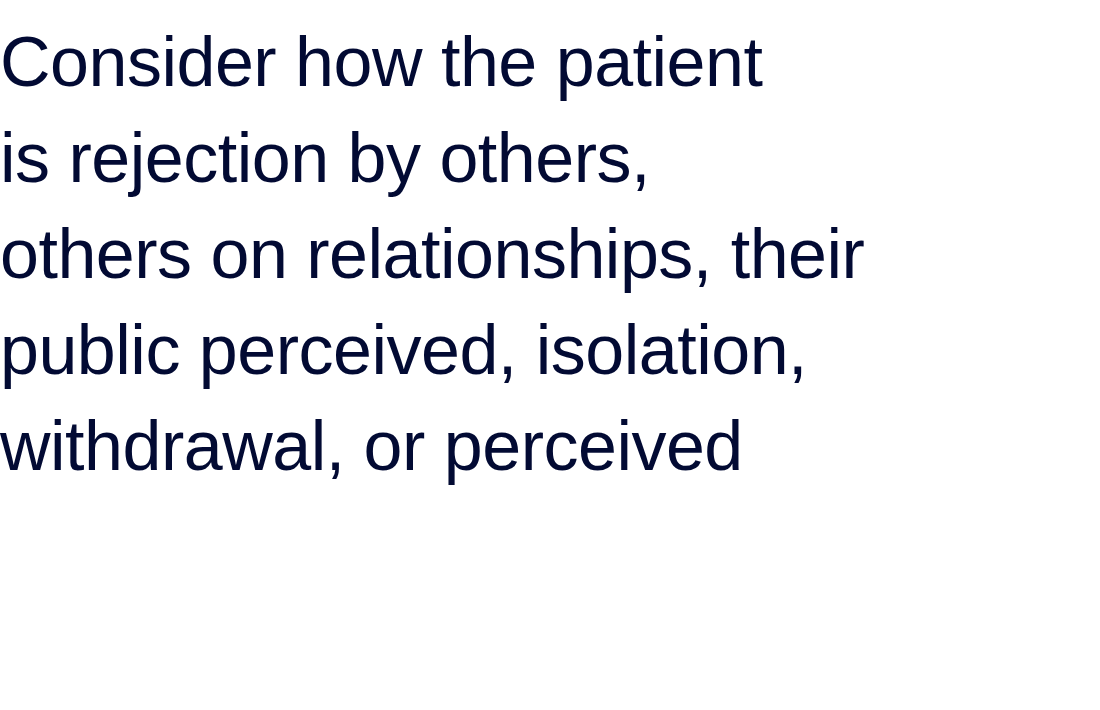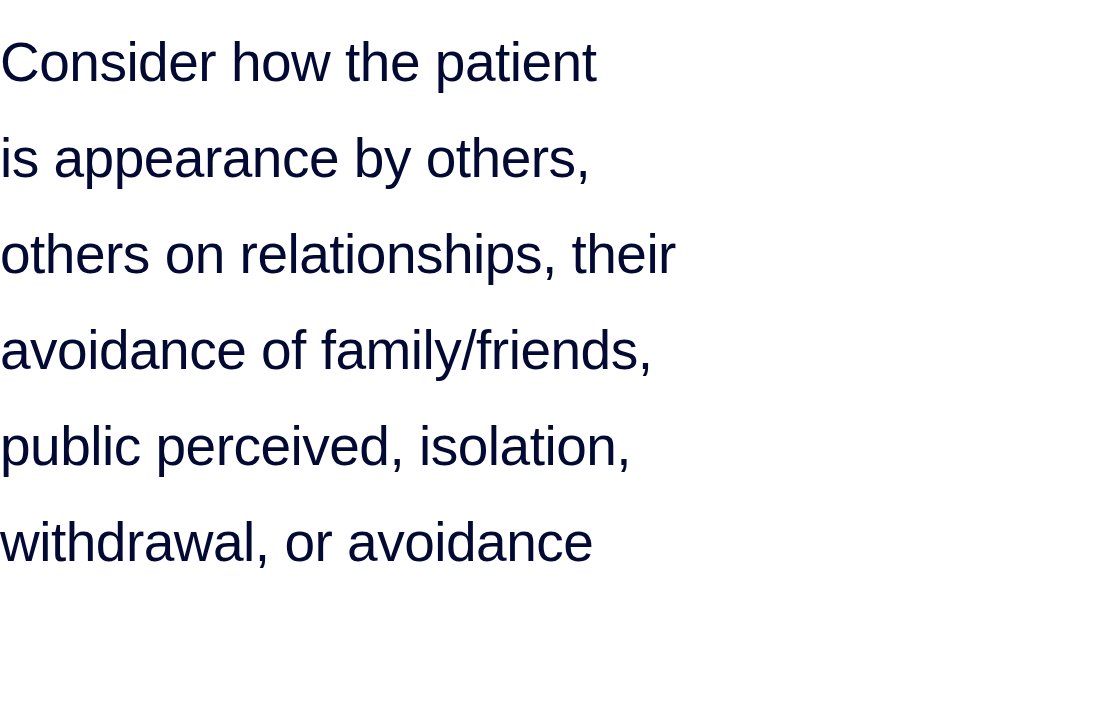--- a/index.html
+++ b/index.html
@@ -10,34 +10,33 @@
       height: 710px;
       overflow: hidden;
     }
     .text-block {
       position: absolute;
       left: 0;
       top: 14px;
       margin: 0;
       padding: 0;
       font-family: "Liberation Sans", sans-serif;
-      font-size: 55px;
+      font-size: 70px;
       line-height: 96px;
       color: #020a33;
       letter-spacing: -0.5px;
       white-space: nowrap;
     }
     .line {
       display: block;
       height: 96px;
     }
   </style>
 </head>
 <body>
 
 <div class="text-block">
   <span class="line">Consider how the patient</span>
-  <span class="line">is appearance by others,</span>
+  <span class="line">is rejection by others,</span>
   <span class="line">others on relationships, their</span>
-  <span class="line">avoidance of family/friends,</span>
   <span class="line">public perceived, isolation,</span>
-  <span class="line">withdrawal, or avoidance</span>
+  <span class="line">withdrawal, or perceived</span>
 </div>
 
 </body></html>

